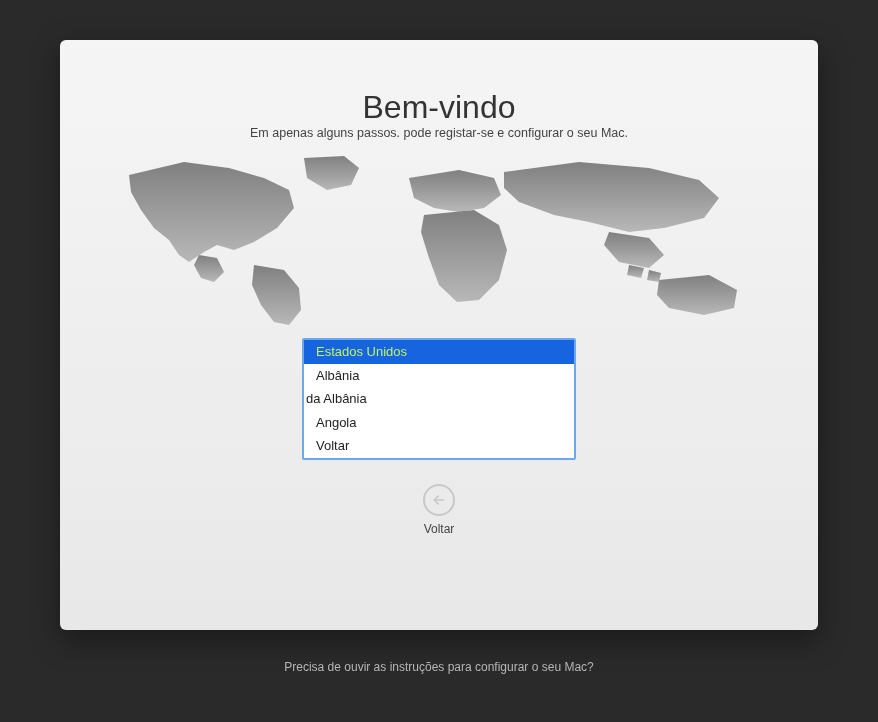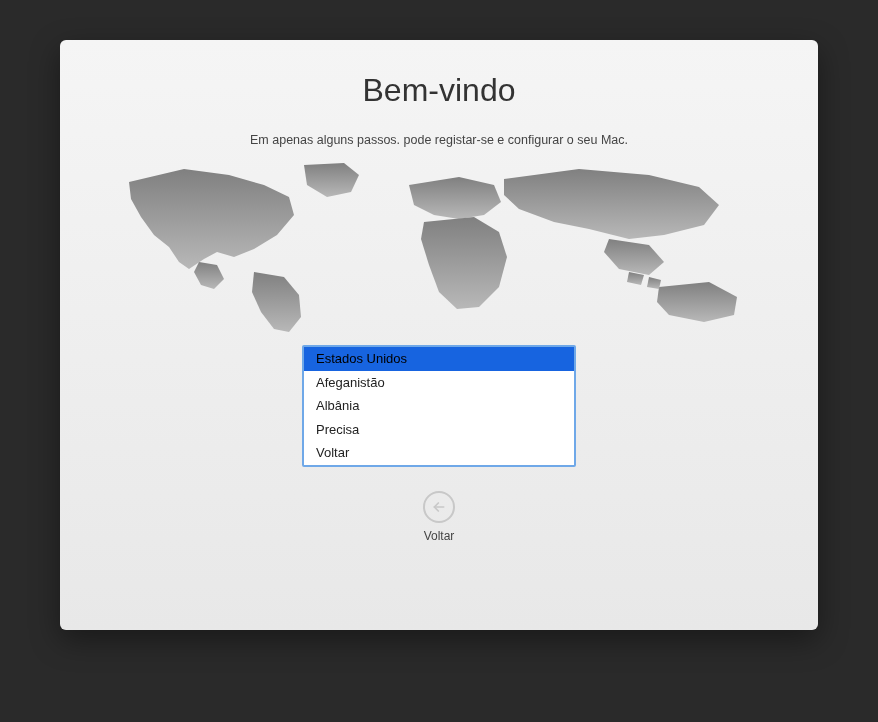--- a/index.html
+++ b/index.html
@@ -20,32 +20,32 @@
     .window {
       width: 758px;
       height: 590px;
       margin-top: 40px;
       background: linear-gradient(to bottom, #f5f5f5, #e8e8e8);
       border-radius: 6px;
       box-shadow: 0 10px 30px rgba(0,0,0,0.4);
       display: flex;
       flex-direction: column;
       align-items: center;
-      padding-top: 32px;
+      padding-top: 49px;
       position: relative;
     }
     .title {
       font-size: 32px;
       font-weight: 400;
       color: #333;
     }
     .subtitle {
       font-size: 12.5px;
       color: #444;
-      margin-top: 24px;
+      margin-top: 0;
     }
     .map-container {
       width: 700px;
       height: 180px;
       margin-top: 10px;
       display: flex;
       justify-content: center;
       align-items: center;
     }
     .map-container svg {
@@ -61,21 +61,21 @@
     }
     .list-item {
       font-size: 13px;
       color: #222;
       padding: 2px 8px 2px 8px;
       cursor: default;
       line-height: 1.5;
     }
     .list-item.selected {
       background: #1764e0;
-      color: #000000;
+      color: #bef264;
     }
     .list-item.large {
       font-size: 15px;
       padding-top: 1px;
       padding-bottom: 1px;
     }
     .list-item.indent1 { padding-left: 12px; }
     .list-item.indent0 { padding-left: 2px; }
     .buttons {
       display: flex;
@@ -153,33 +153,34 @@
         <path d="M570,130 L620,125 L648,140 L645,158 L615,165 L580,158 L568,145 Z"></path>
 
         <path d="M540,115 L555,118 L552,128 L538,125 Z"></path>
         <path d="M560,120 L572,123 L570,132 L558,130 Z"></path>
       </g>
     </svg>
   </div>
 
   <div class="list-container" id="country-list">
       <div class="list-item selected indent1">Estados Unidos</div>
-      <div class="list-item indent1">Afeganistão</div>
       <div class="list-item indent1">Albânia</div>
-      <div class="list-item indent1">Precisa</div>
+      <div class="list-item indent0">da Albânia</div>
+      <div class="list-item indent1">Angola</div>
       <div class="list-item indent1">Voltar</div>
     </div>
 
   <div class="buttons">
     <div class="nav-button">
       <div class="nav-circle disabled">
         <svg viewBox="0 0 24 24" fill="none" stroke="currentColor" stroke-width="2.5" stroke-linecap="round" stroke-linejoin="round">
           <line x1="19" y1="12" x2="5" y2="12"></line>
           <polyline points="11 18 5 12 11 6"></polyline>
         </svg>
       </div>
       <span class="nav-label">Voltar</span>
     </div>
   </div>
 </div>
 
 <div class="footer">
+  <div>Precisa de ouvir as instruções para configurar o seu Mac?</div>
 </div>
 
 </body></html>

